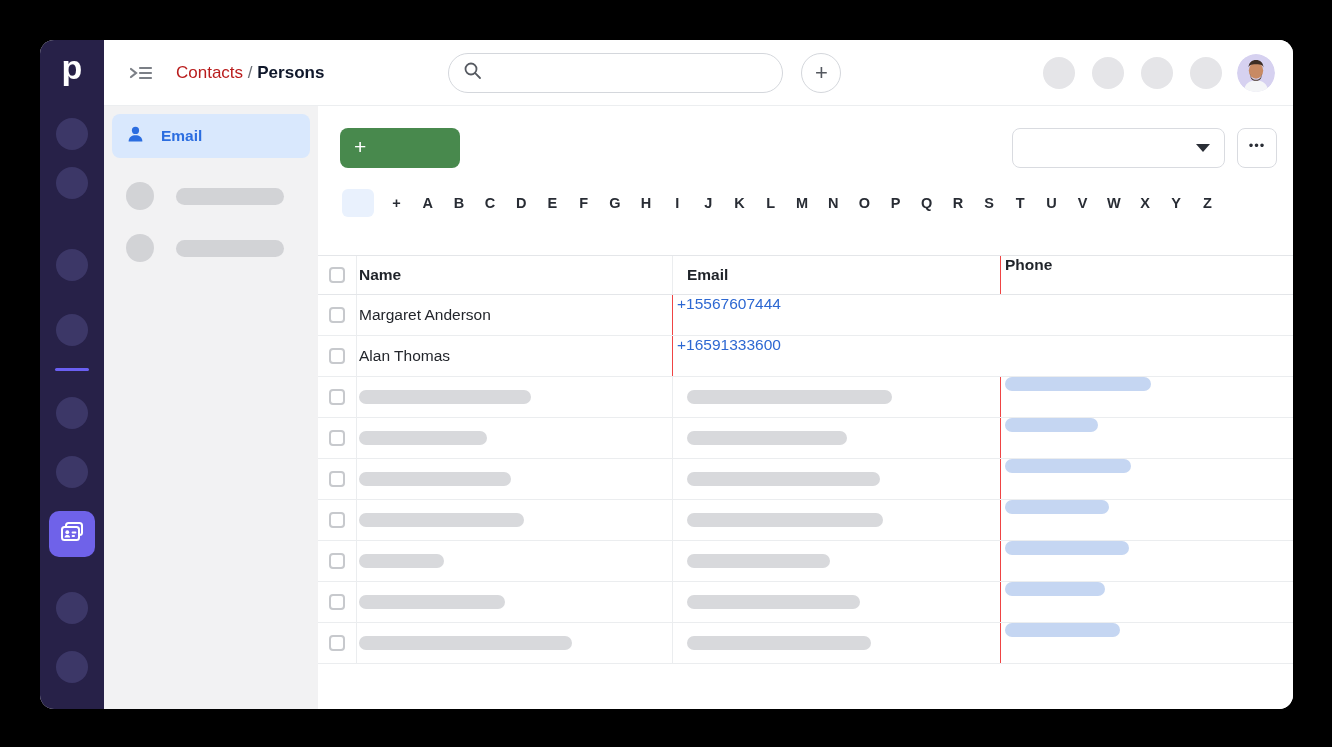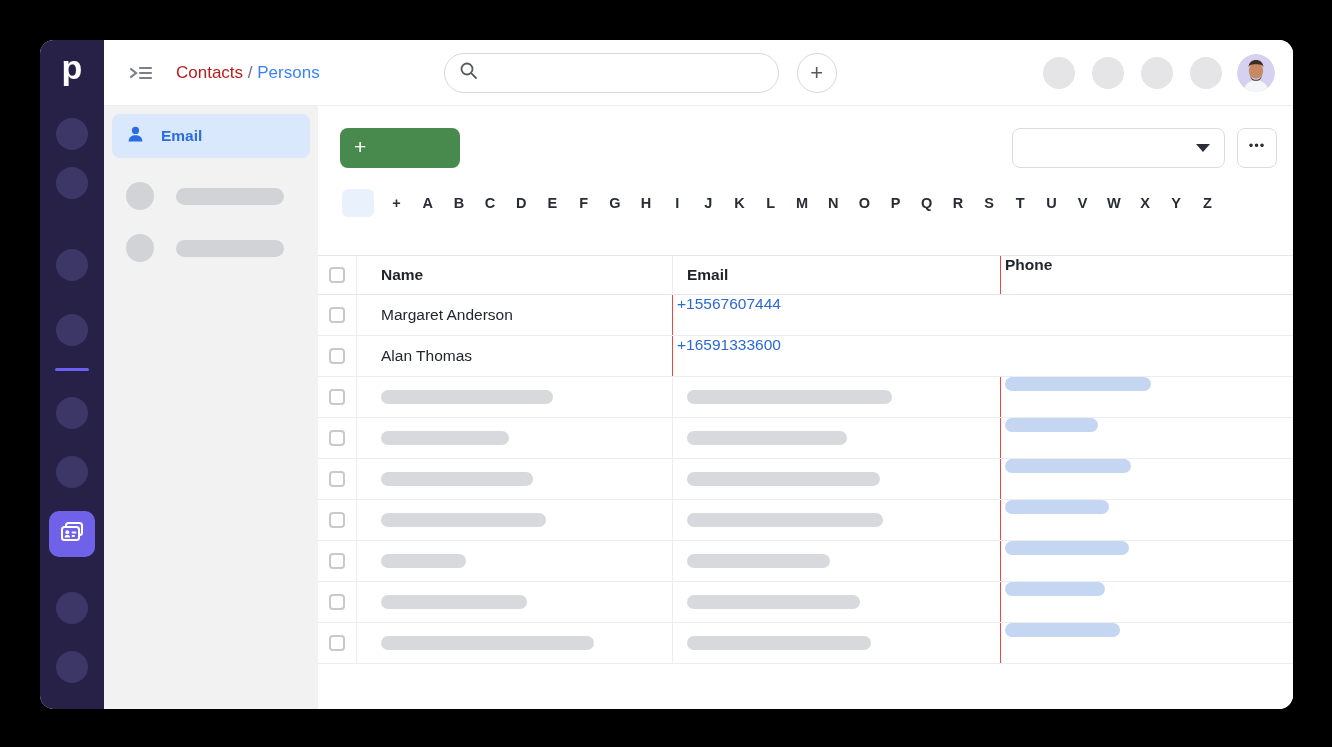--- a/index.html
+++ b/index.html
@@ -19,21 +19,21 @@
 
   
   .main { flex:1; display:flex; flex-direction:column; min-width:0; }
 
   .topbar { height:66px; flex:0 0 66px; background:#fff; border-bottom:1px solid #eceef0;
             display:flex; align-items:center; }
   .collapse-btn { margin-left:24px; width:26px; height:26px; display:flex; align-items:center; justify-content:center; cursor:pointer; }
   .breadcrumb { margin-left:22px; font-size:17px; white-space:nowrap; }
   .crumb-section { color:#b91c1c; }
   .crumb-sep { color:#6b6f76; }
-  .crumb-current { color:#3b82f6; font-weight:normal; }
+  .crumb-current { color:#0f172a; font-weight:bold; }
   .search { margin-left:124px; width:335px; height:40px; border:1px solid #d4d7dc; border-radius:20px;
             display:flex; align-items:center; padding:0 14px; background:#fff; }
   .search input { border:none; outline:none; flex:1; font-size:15px; margin-left:8px; font-family:inherit; }
   .add-circle { margin-left:18px; width:40px; height:40px; border:1px solid #d4d7dc; border-radius:50%;
                 background:#fff; display:flex; align-items:center; justify-content:center;
                 font-size:22px; font-weight:300; color:#54585f; cursor:pointer; }
   .top-right { margin-left:auto; margin-right:18px; display:flex; align-items:center; }
   .tr-circle { width:32px; height:32px; border-radius:50%; background:#e5e5e8; margin-left:17px; }
   .avatar { width:38px; height:38px; border-radius:50%; margin-left:15px; overflow:hidden; }
 
@@ -65,21 +65,21 @@
   .alphabet { margin:21px 16px 0 24px; display:flex; align-items:center; }
   .alpha-all { width:32px; height:28px; border-radius:6px; background:#e9f1fd; margin-right:14px; cursor:pointer; }
   .alpha-letter { width:17px; margin-right:14.2px; text-align:center; font-size:14.5px; font-weight:bold;
                   color:#282c34; cursor:pointer; }
 
   
   .table { margin-top:38px; }
   .t-row { display:flex; align-items:center; height:41px; border-bottom:1px solid #ebedef; }
   .t-head { height:40px; border-top:1px solid #e4e6e9; border-bottom:1px solid #e4e6e9; }
   .col-check { width:38px; flex:0 0 38px; display:flex; align-items:center; justify-content:center; align-self:stretch; }
-  .col-name  { width:316px; flex:0 0 316px; padding-left:24px; border-left:1px solid #ebedef; align-self:stretch; display:flex; align-items:center; }
+  .col-name  { width:316px; flex:0 0 316px; padding-left:2px; border-left:1px solid #ebedef; align-self:stretch; display:flex; align-items:center; }
   .col-email { width:328px; flex:0 0 328px; padding-left:14px; border-left:1px solid #ebedef; align-self:stretch; display:flex; align-items:center; }
   .col-phone { flex:1; padding-left:4px; border-left:1px solid #ef4444; align-self:stretch; display:flex; align-items:flex-start; }
   .t-head .hcell { font-size:15.5px; font-weight:bold; color:#1f2329; }
   .cell-text { font-size:15.5px; color:#23262c; }
   .phone-link { font-size:15.5px; color:#2d68d2; text-decoration:none; font-weight:500; cursor:pointer; }
   .checkbox { width:16px; height:16px; border:2px solid #c7c9cd; border-radius:4px; background:#fff; cursor:pointer; }
   .skel-bar { height:14px; border-radius:7px; background:#d8d9dc; }
   .skel-bar.blue { background:#c5d6f2; }
 </style>
 </head>

